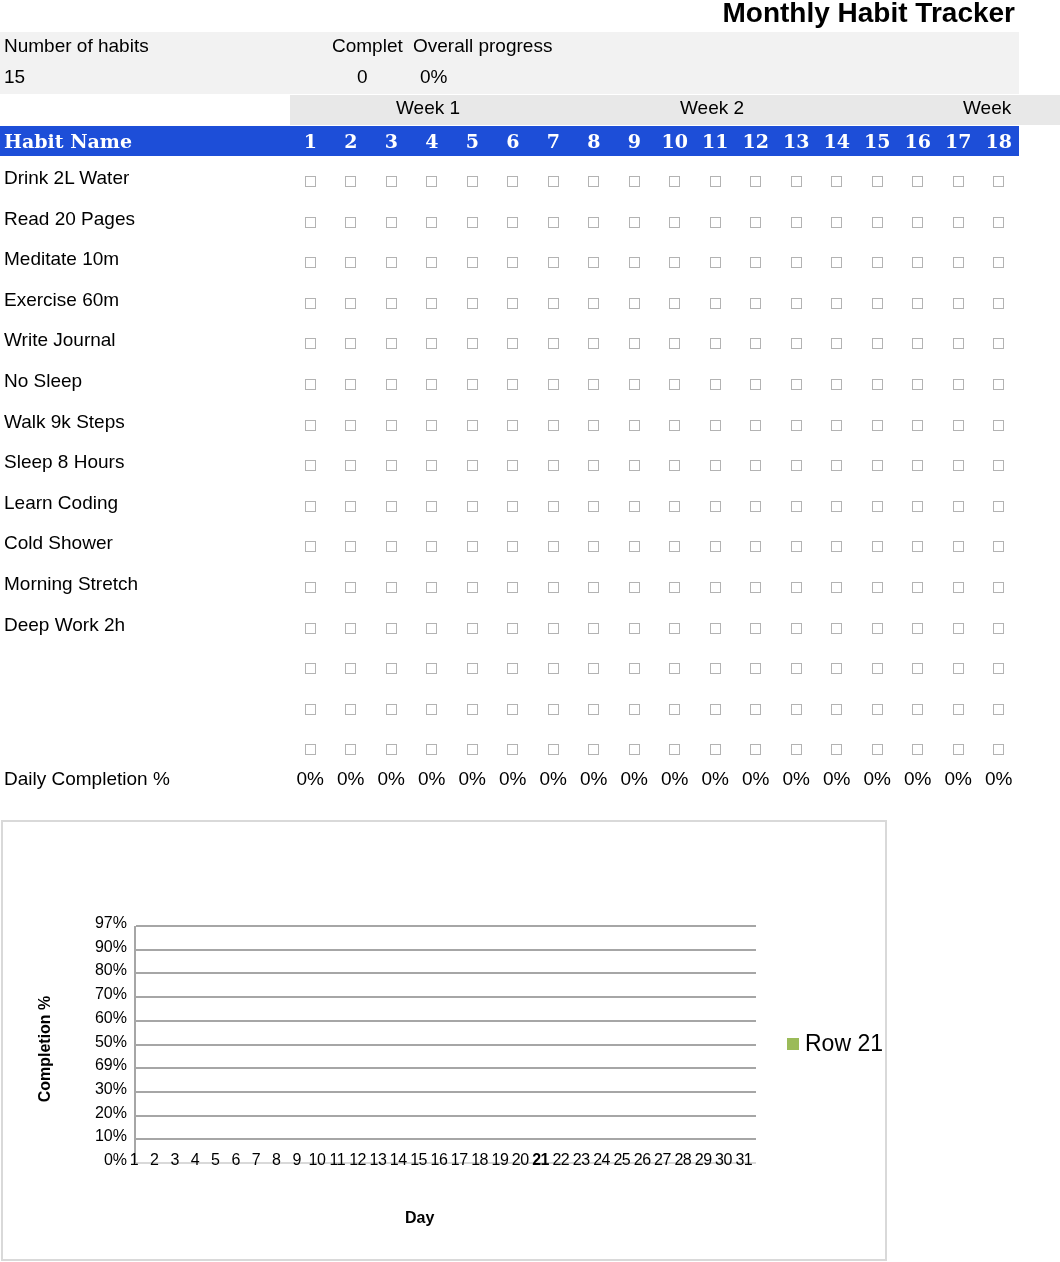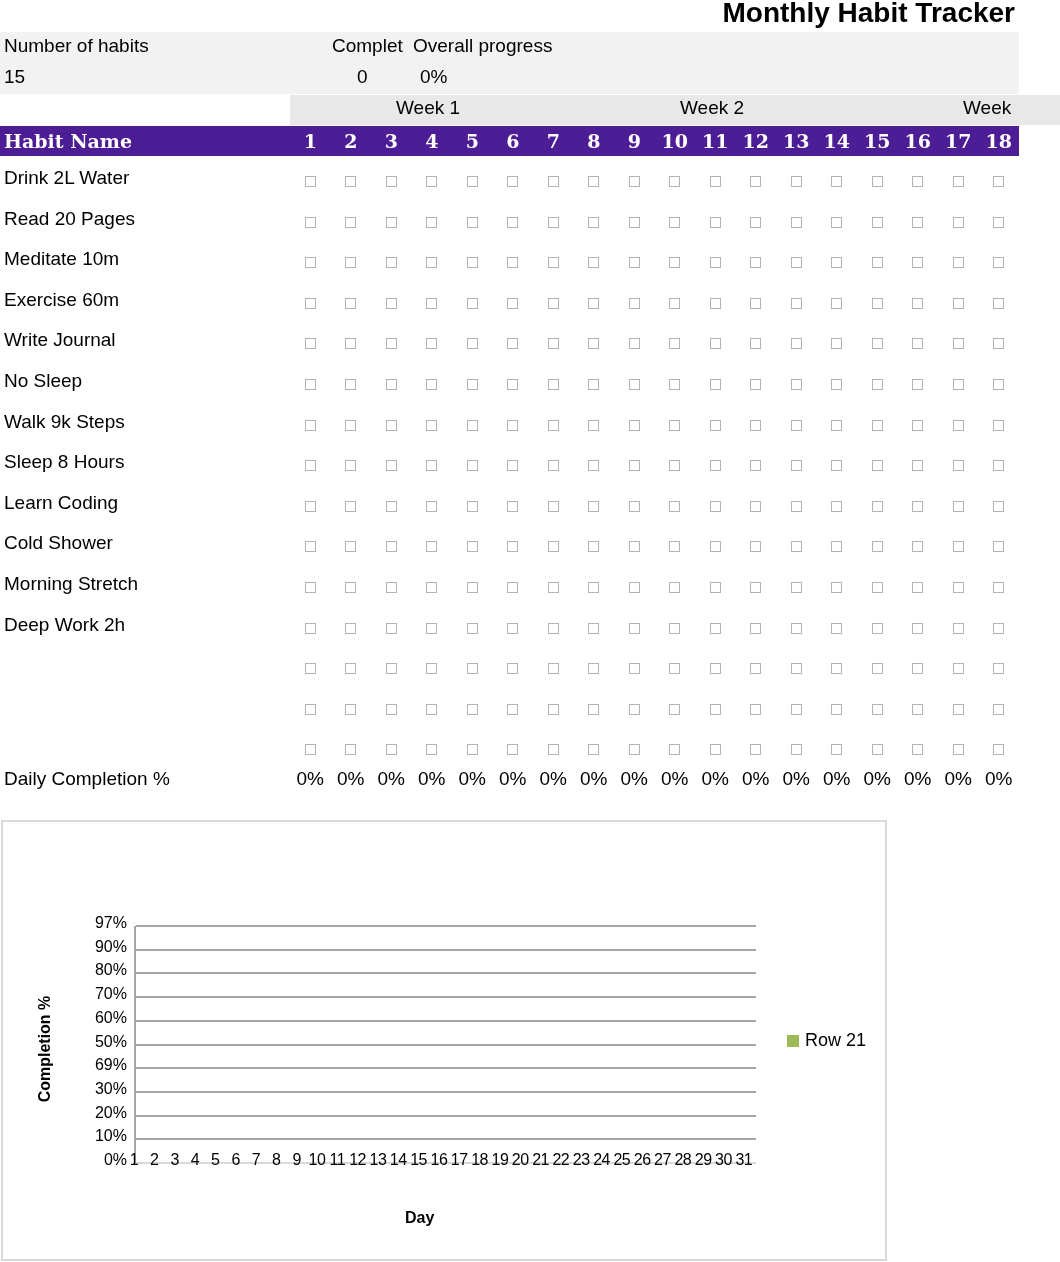--- a/index.html
+++ b/index.html
@@ -13,21 +13,21 @@
   .info-label.habits { left: 4px; top: 35px; }
   .info-value.habits { left: 4px; top: 66px; }
   .info-label.complete { left: 332px; top: 35px; width: 80px; overflow: hidden; }
   .info-value.complete { left: 357px; top: 66px; }
   .info-label.progress { left: 413px; top: 35px; }
   .info-value.progress { left: 420px; top: 66px; }
 
   .week-band { position: absolute; left: 290px; top: 95px; width: 770px; height: 30px; background: #e8e8e8; }
   .week-label { position: absolute; top: 97px; font-size: 19px; white-space: nowrap; }
 
-  .header-row { position: absolute; left: 0; top: 126px; width: 1019px; height: 30px; background: #4c1d95; color: #fff;
+  .header-row { position: absolute; left: 0; top: 126px; width: 1019px; height: 30px; background: #1d4ed8; color: #fff;
                 font-family: "DejaVu Serif", "Liberation Serif", serif; font-weight: bold; }
   .header-row .hname { position: absolute; left: 4px; top: 4px; font-size: 19px; }
   .day-h { position: absolute; top: 4px; width: 40.5px; text-align: center; font-size: 19px; }
 
   .habit-row { position: absolute; left: 0; width: 1019px; height: 40px; }
   .habit-name { position: absolute; left: 4px; top: 6px; font-size: 19px; white-space: nowrap; }
   .cb { position: absolute; top: 15px; width: 11px; height: 11px; border: 1.5px solid #b3b3b3; background: #fff; cursor: pointer; }
 
   .completion-row { position: absolute; left: 0; top: 766px; width: 1019px; height: 30px; }
   .completion-label { position: absolute; left: 4px; top: 2px; font-size: 19px; white-space: nowrap; }
@@ -36,21 +36,21 @@
   .chart { position: absolute; left: 1px; top: 820px; width: 886px; height: 441px; border: 2px solid #d9d9d9; background: #fff; }
   .chart-title { position: absolute; left: 0; width: 886px; top: 30px; text-align: center; font-size: 33px; font-weight: bold; }
   .plot { position: absolute; left: 131px; top: 104px; width: 620px; height: 237px; border-left: 2px solid #a6a6a6; }
   .gridline { position: absolute; left: 0; width: 620px; height: 2px; background: #a6a6a6; }
   .gridline.base { background: #d9d9d9; }
   .ytick { position: absolute; width: 60px; right: 758px; text-align: right; font-size: 16px; }
   .xtick { position: absolute; top: 1151px; width: 20px; text-align: center; font-size: 16px; letter-spacing: -0.5px; }
   .ylabel { position: absolute; left: -15px; top: 1040px; transform: rotate(-90deg); transform-origin: center; font-size: 16px;
             font-weight: bold; white-space: nowrap; width: 120px; text-align: center; }
   .xlabel { position: absolute; left: 405px; top: 1209px; font-size: 16px; font-weight: bold; }
-  .legend { position: absolute; left: 787px; top: 1030px; display: flex; align-items: center; gap: 6px; font-size: 18px; }
+  .legend { position: absolute; left: 787px; top: 1030px; display: flex; align-items: center; gap: 6px; font-size: 23px; }
   .legend-swatch { width: 12px; height: 12px; background: #9bbb59; }
 </style>
 </head>
 <body>
 
 <div class="title">Monthly Habit Tracker</div>
 
 <div class="info-band"></div>
 <div class="info-label habits">Number of habits</div>
 <div class="info-value habits">15</div>
@@ -470,21 +470,21 @@
     <div class="xtick" style="left: 327.279px;">11</div>
     <div class="xtick" style="left: 347.607px;">12</div>
     <div class="xtick" style="left: 367.934px;">13</div>
     <div class="xtick" style="left: 388.262px;">14</div>
     <div class="xtick" style="left: 408.59px;">15</div>
     <div class="xtick" style="left: 428.918px;">16</div>
     <div class="xtick" style="left: 449.246px;">17</div>
     <div class="xtick" style="left: 469.574px;">18</div>
     <div class="xtick" style="left: 489.902px;">19</div>
     <div class="xtick" style="left: 510.23px;">20</div>
-    <div class="xtick" style="left: 530.557px;">21</div>
+    <div class="xtick" style="left: 530.557px; font-weight: bold;">21</div>
     <div class="xtick" style="left: 550.885px;">22</div>
     <div class="xtick" style="left: 571.213px;">23</div>
     <div class="xtick" style="left: 591.541px;">24</div>
     <div class="xtick" style="left: 611.869px;">25</div>
     <div class="xtick" style="left: 632.197px;">26</div>
     <div class="xtick" style="left: 652.525px;">27</div>
     <div class="xtick" style="left: 672.852px;">28</div>
     <div class="xtick" style="left: 693.18px;">29</div>
     <div class="xtick" style="left: 713.508px;">30</div>
     <div class="xtick" style="left: 733.836px;">31</div>

